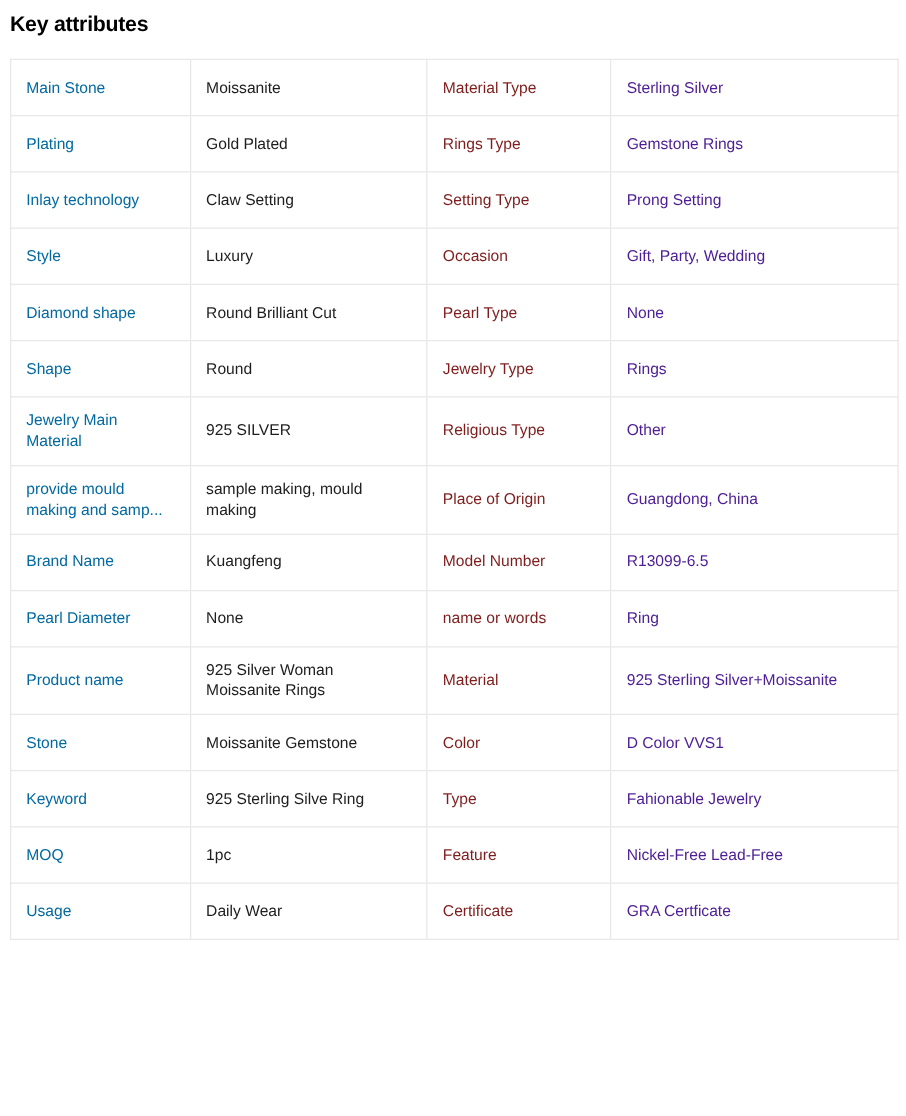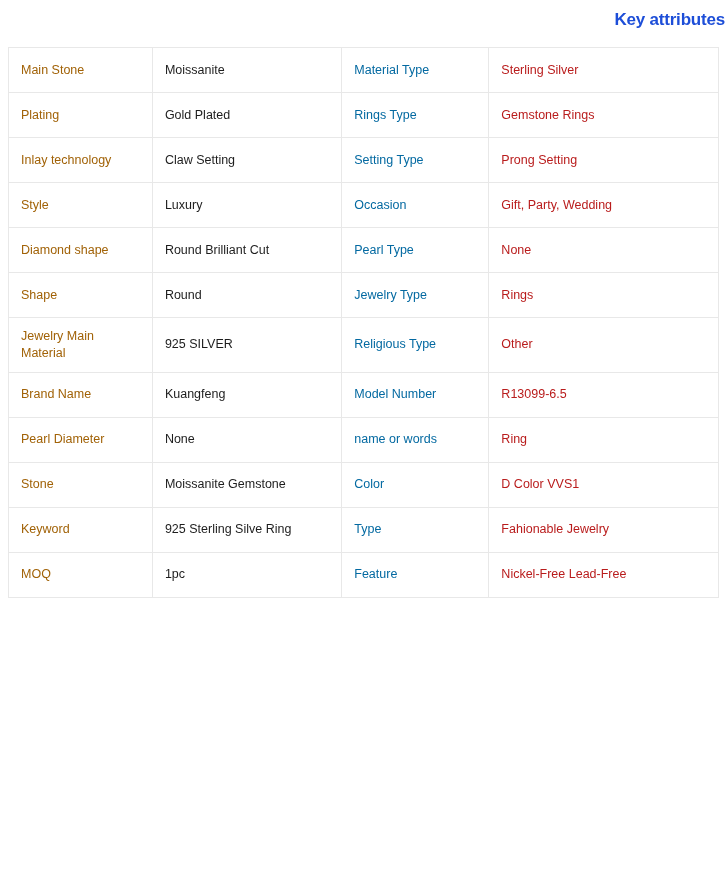--- a/index.html
+++ b/index.html
@@ -14,57 +14,56 @@
     color: #222222;
     overflow: hidden;
   }
   .page {
     width: 725px;
     box-sizing: border-box;
   }
   .section-title {
     font-size: 17px;
     font-weight: bold;
-    color: #1d4ed8;
+    color: #000000;
     padding: 10px 0 0 8px;
     margin: 0;
     letter-spacing: -0.2px;
-    text-align: right;
   }
   .attr-table {
     width: 711px;
     margin: 17px 0 0 8px;
     border-collapse: collapse;
     table-layout: fixed;
   }
   .attr-table td {
     border: 1px solid #e8e8e8;
     font-size: 12.5px;
     line-height: 1.35;
     vertical-align: middle;
     padding: 10px 12px;
     box-sizing: border-box;
   }
   .attr-table tr {
     height: 45px;
   }
   td.k {
-    color: #a16207;
+    color: #0369a1;
     width: 136px;
   }
   td.v {
     color: #1d1d1d;
     width: 179px;
   }
   td.k2 {
-    color: #0369a1;
+    color: #7f1d1d;
     width: 139px;
   }
   td.v2 {
-    color: #b91c1c;
+    color: #4c1d95;
     width: 217px;
   }
   .ellipsis-cell {
     word-break: break-word;
   }
 </style>
 </head>
 <body>
 
 <div class="page">
@@ -107,44 +106,62 @@
           <td class="k2">Jewelry Type</td>
           <td class="v2">Rings</td>
         </tr>
         <tr>
           <td class="k ellipsis-cell">Jewelry Main Material</td>
           <td class="v">925 SILVER</td>
           <td class="k2">Religious Type</td>
           <td class="v2">Other</td>
         </tr>
         <tr>
+          <td class="k ellipsis-cell">provide mould making and samp...</td>
+          <td class="v">sample making, mould making</td>
+          <td class="k2">Place of Origin</td>
+          <td class="v2">Guangdong, China</td>
+        </tr>
+        <tr>
           <td class="k ellipsis-cell">Brand Name</td>
           <td class="v">Kuangfeng</td>
           <td class="k2">Model Number</td>
           <td class="v2">R13099-6.5</td>
         </tr>
         <tr>
           <td class="k ellipsis-cell">Pearl Diameter</td>
           <td class="v">None</td>
           <td class="k2">name or words</td>
           <td class="v2">Ring</td>
+        </tr>
+        <tr>
+          <td class="k ellipsis-cell">Product name</td>
+          <td class="v">925 Silver Woman Moissanite Rings</td>
+          <td class="k2">Material</td>
+          <td class="v2">925 Sterling Silver+Moissanite</td>
         </tr>
         <tr>
           <td class="k ellipsis-cell">Stone</td>
           <td class="v">Moissanite Gemstone</td>
           <td class="k2">Color</td>
           <td class="v2">D Color VVS1</td>
         </tr>
         <tr>
           <td class="k ellipsis-cell">Keyword</td>
           <td class="v">925 Sterling Silve Ring</td>
           <td class="k2">Type</td>
           <td class="v2">Fahionable Jewelry</td>
         </tr>
         <tr>
           <td class="k ellipsis-cell">MOQ</td>
           <td class="v">1pc</td>
           <td class="k2">Feature</td>
           <td class="v2">Nickel-Free Lead-Free</td>
         </tr>
+        <tr>
+          <td class="k ellipsis-cell">Usage</td>
+          <td class="v">Daily Wear</td>
+          <td class="k2">Certificate</td>
+          <td class="v2">GRA Certficate</td>
+        </tr>
       </tbody>
   </table>
 </div>
 
 </body></html>

